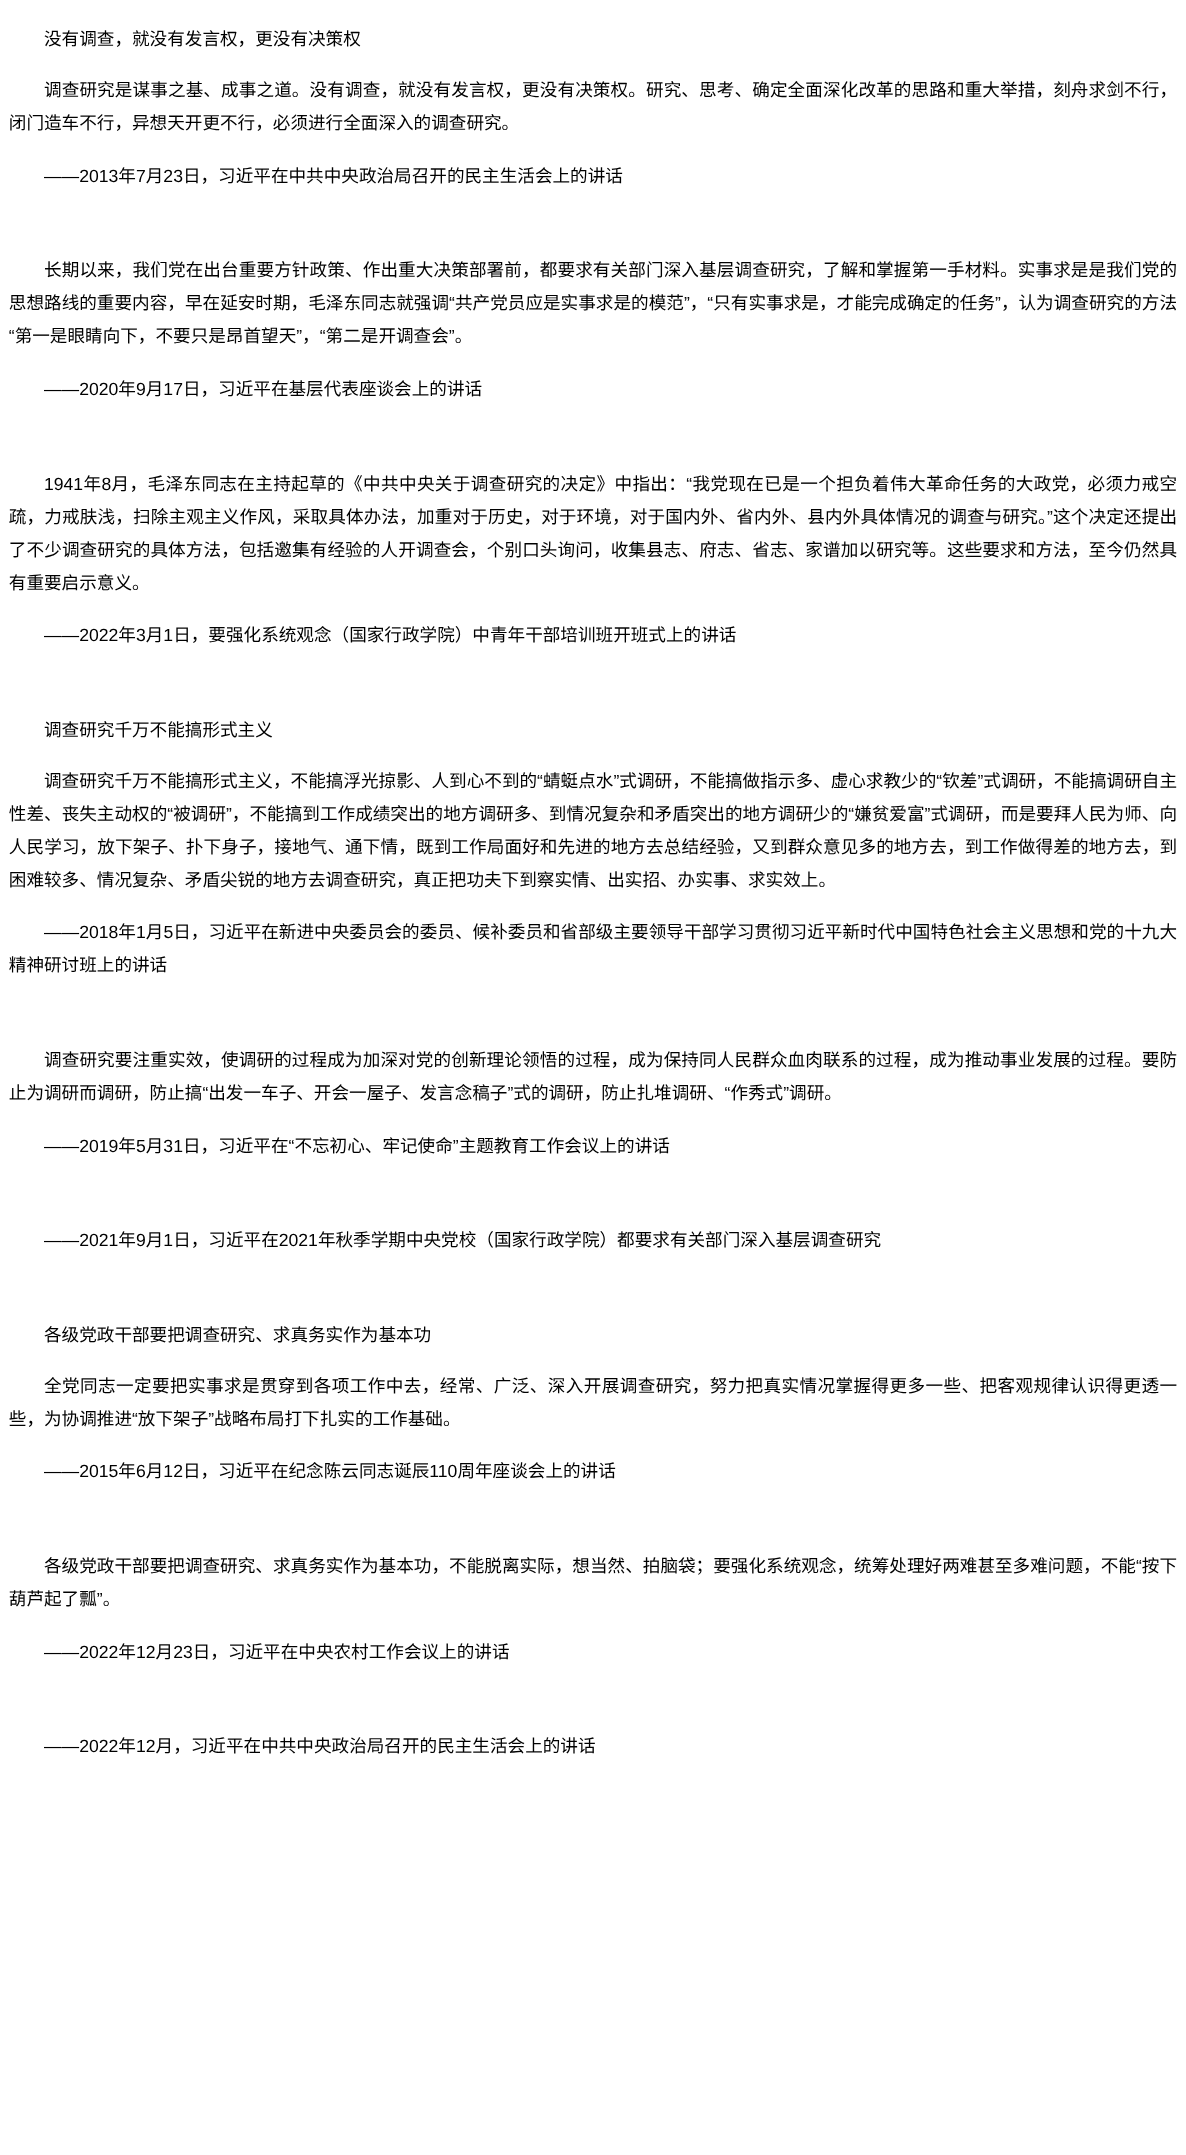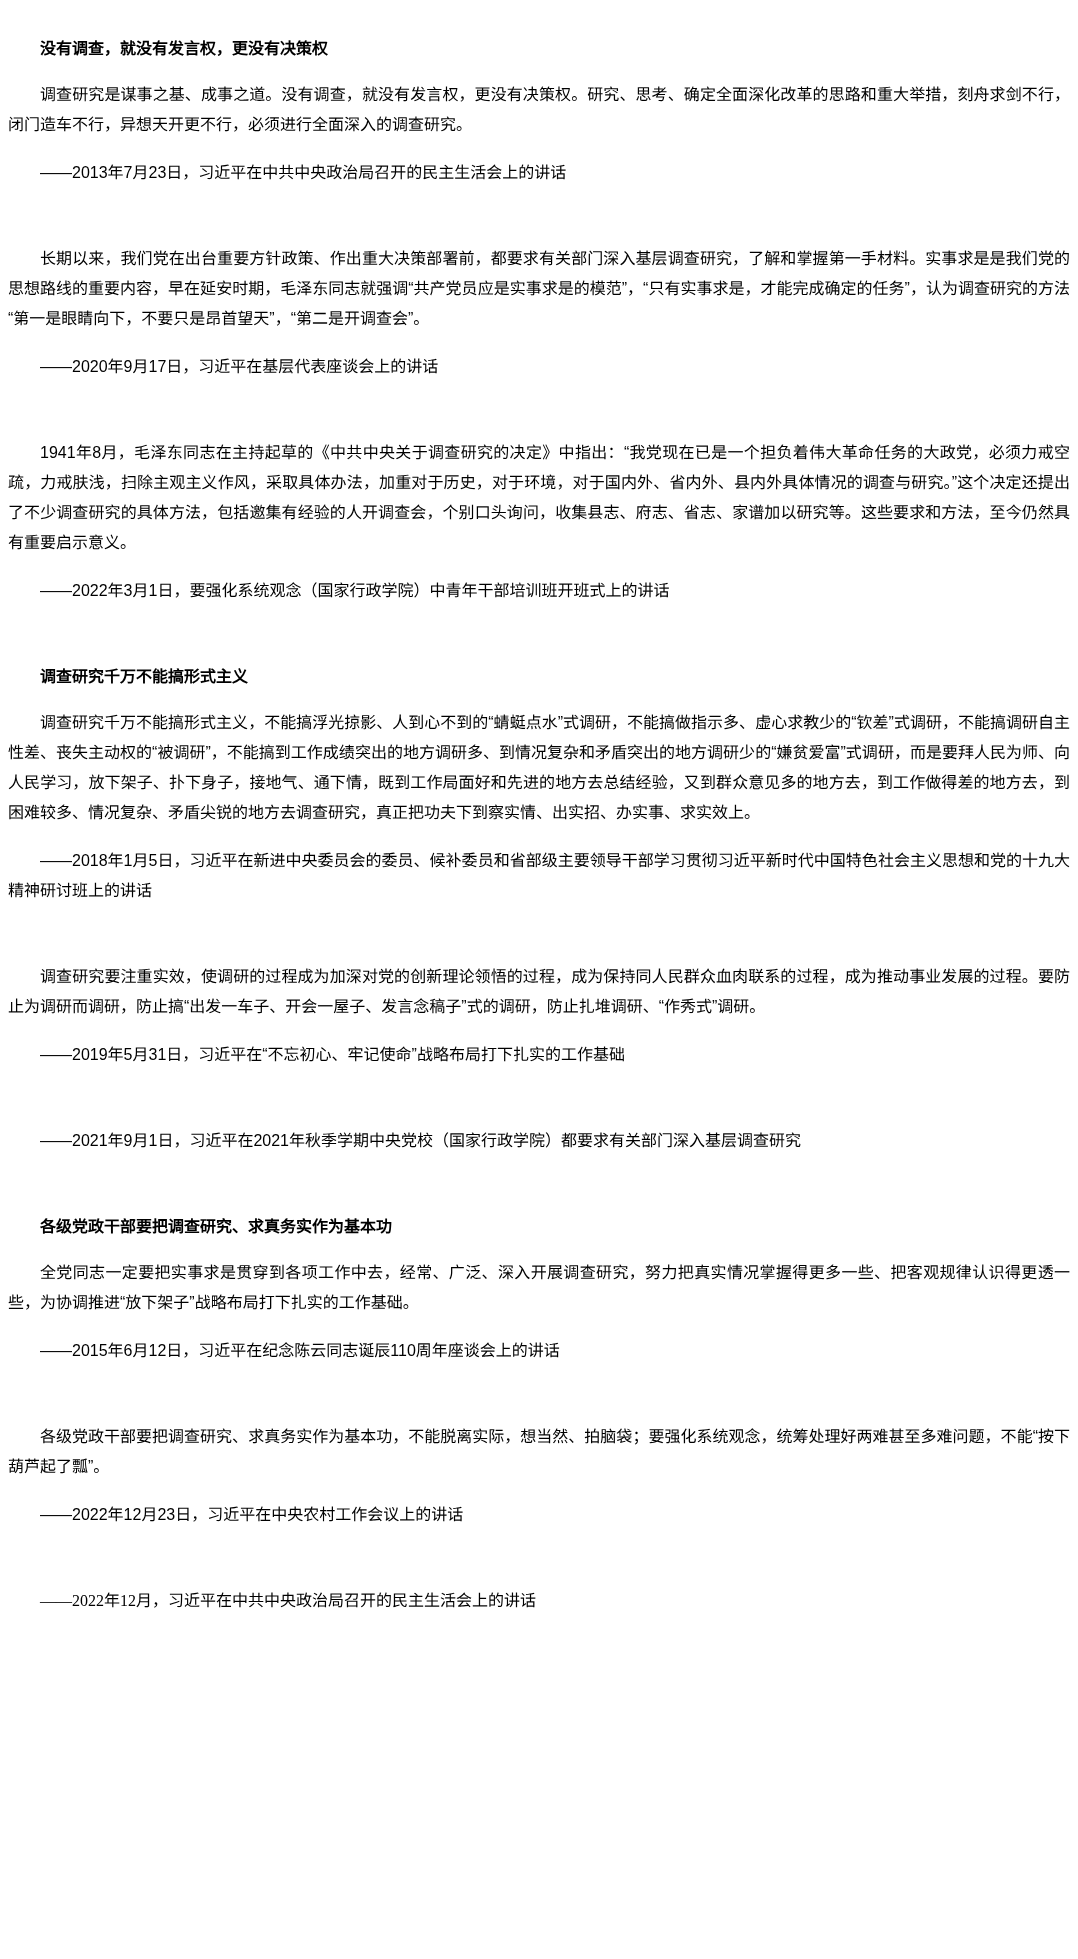--- a/index.html
+++ b/index.html
@@ -16,29 +16,28 @@
     font-size: 16px;
     line-height: 30px;
   }
   p {
     margin: 0;
     text-indent: 2em;
     text-align: justify;
     word-break: break-all;
   }
   p.heading {
-    font-weight: 700;
-    margin: 12px 0 16px 0;
+    font-weight: 400;
+    margin: 0 0 16px 0;
   }
   p.attr {
     margin: 18px 0 56px 0;
   }
   section:last-of-type p.attr:last-of-type {
     margin-bottom: 12px;
-    font-family: Liberation Serif, serif;
   }
 </style>
 </head>
 <body>
 
 <main>
 
   <section>
     <p class="heading">没有调查，就没有发言权，更没有决策权</p>
 
@@ -52,21 +51,21 @@
     <p class="attr">——2022年3月1日，要强化系统观念（国家行政学院）中青年干部培训班开班式上的讲话</p>
   </section>
 
   <section>
     <p class="heading">调查研究千万不能搞形式主义</p>
 
     <p class="para">调查研究千万不能搞形式主义，不能搞浮光掠影、人到心不到的“蜻蜓点水”式调研，不能搞做指示多、虚心求教少的“钦差”式调研，不能搞调研自主性差、丧失主动权的“被调研”，不能搞到工作成绩突出的地方调研多、到情况复杂和矛盾突出的地方调研少的“嫌贫爱富”式调研，而是要拜人民为师、向人民学习，放下架子、扑下身子，接地气、通下情，既到工作局面好和先进的地方去总结经验，又到群众意见多的地方去，到工作做得差的地方去，到困难较多、情况复杂、矛盾尖锐的地方去调查研究，真正把功夫下到察实情、出实招、办实事、求实效上。</p>
     <p class="attr">——2018年1月5日，习近平在新进中央委员会的委员、候补委员和省部级主要领导干部学习贯彻习近平新时代中国特色社会主义思想和党的十九大精神研讨班上的讲话</p>
 
     <p class="para">调查研究要注重实效，使调研的过程成为加深对党的创新理论领悟的过程，成为保持同人民群众血肉联系的过程，成为推动事业发展的过程。要防止为调研而调研，防止搞“出发一车子、开会一屋子、发言念稿子”式的调研，防止扎堆调研、“作秀式”调研。</p>
-    <p class="attr">——2019年5月31日，习近平在“不忘初心、牢记使命”战略布局打下扎实的工作基础</p>
+    <p class="attr">——2019年5月31日，习近平在“不忘初心、牢记使命”主题教育工作会议上的讲话</p>
 
     <p class="attr">——2021年9月1日，习近平在2021年秋季学期中央党校（国家行政学院）都要求有关部门深入基层调查研究</p>
   </section>
 
   <section>
     <p class="heading">各级党政干部要把调查研究、求真务实作为基本功</p>
 
     <p class="para">全党同志一定要把实事求是贯穿到各项工作中去，经常、广泛、深入开展调查研究，努力把真实情况掌握得更多一些、把客观规律认识得更透一些，为协调推进“放下架子”战略布局打下扎实的工作基础。</p>
     <p class="attr">——2015年6月12日，习近平在纪念陈云同志诞辰110周年座谈会上的讲话</p>
 

